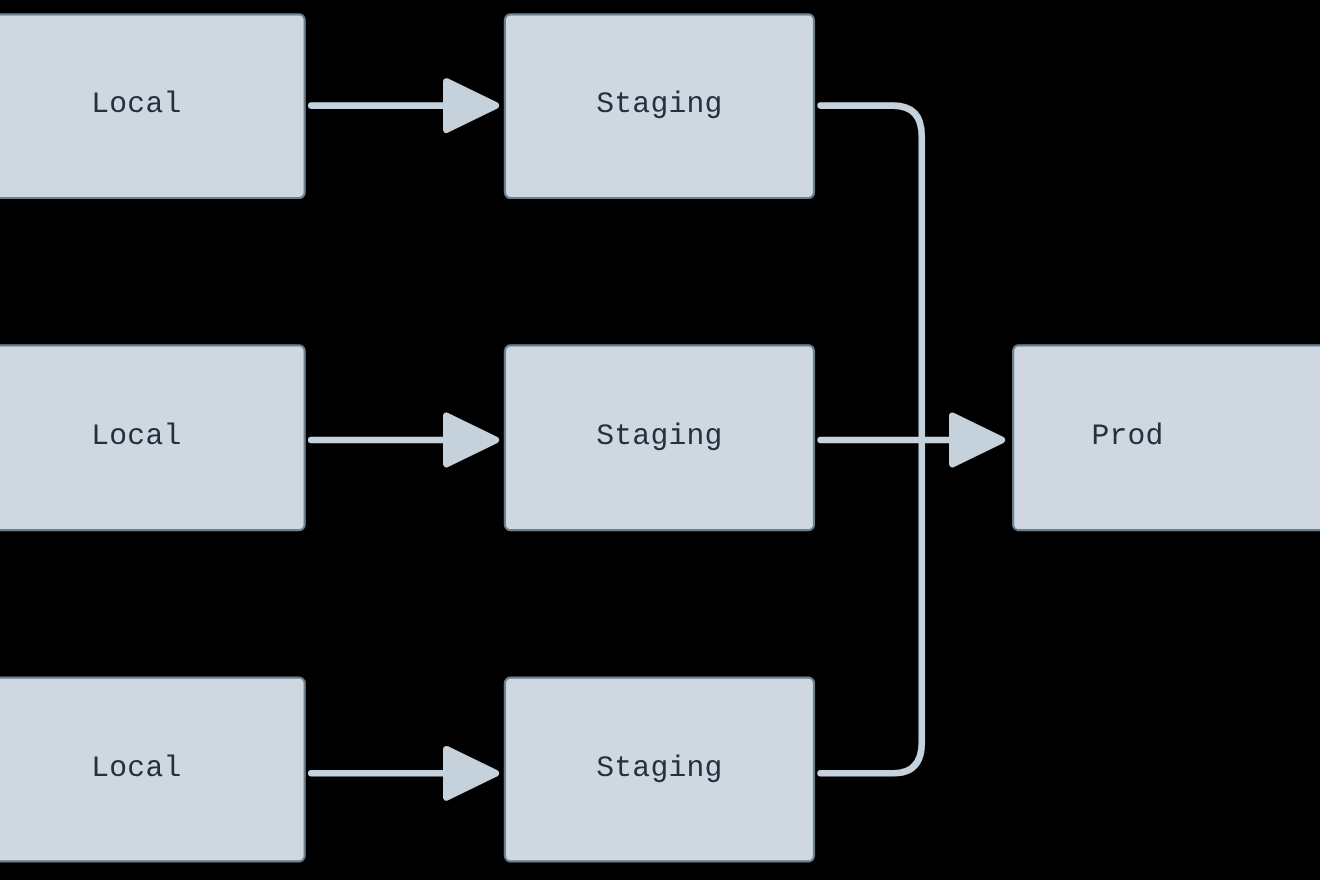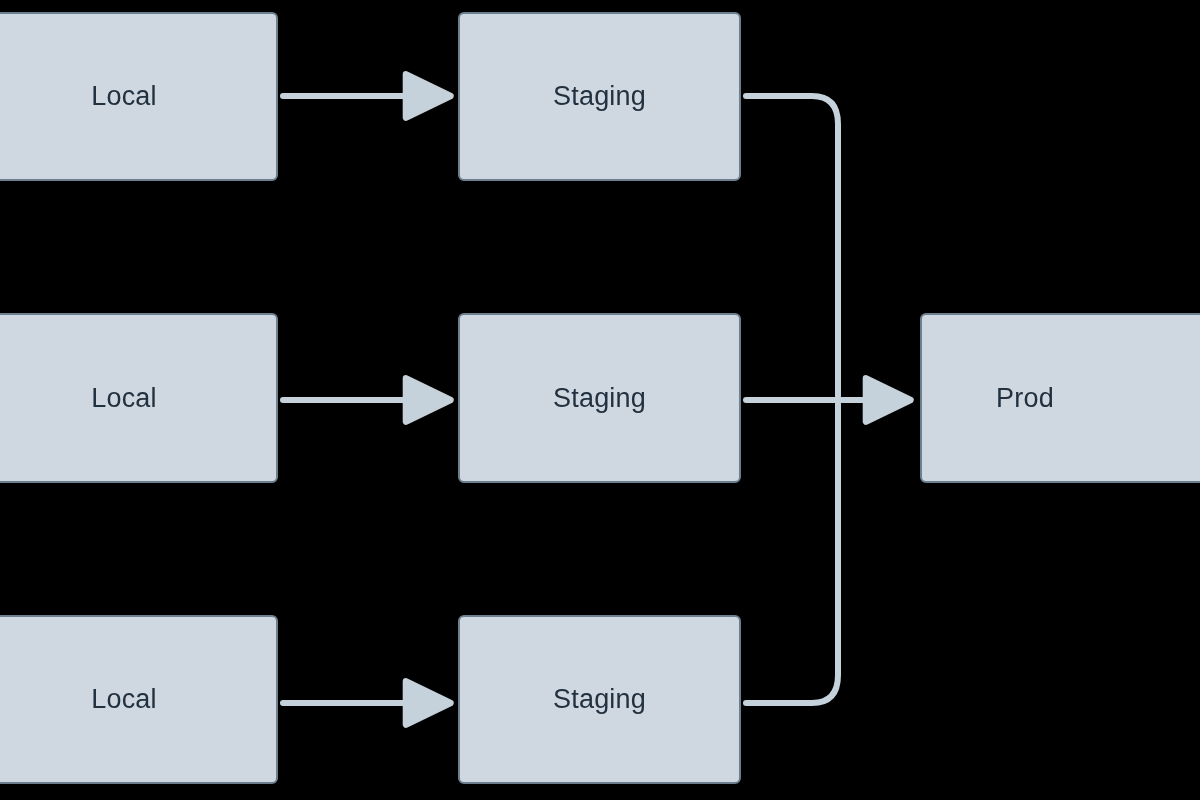--- a/index.html
+++ b/index.html
@@ -6,21 +6,21 @@
     margin: 0;
     padding: 0;
     background: #000000;
   }
   #canvas {
     position: relative;
     width: 1200px;
     height: 800px;
     background: #000000;
     overflow: hidden;
-    font-family: Liberation Sans, sans-serif;
+    font-family: Liberation Mono, monospace;
   }
   svg.edges {
     position: absolute;
     left: 0;
     top: 0;
     width: 1200px;
     height: 800px;
     overflow: visible;
   }
   .node {

